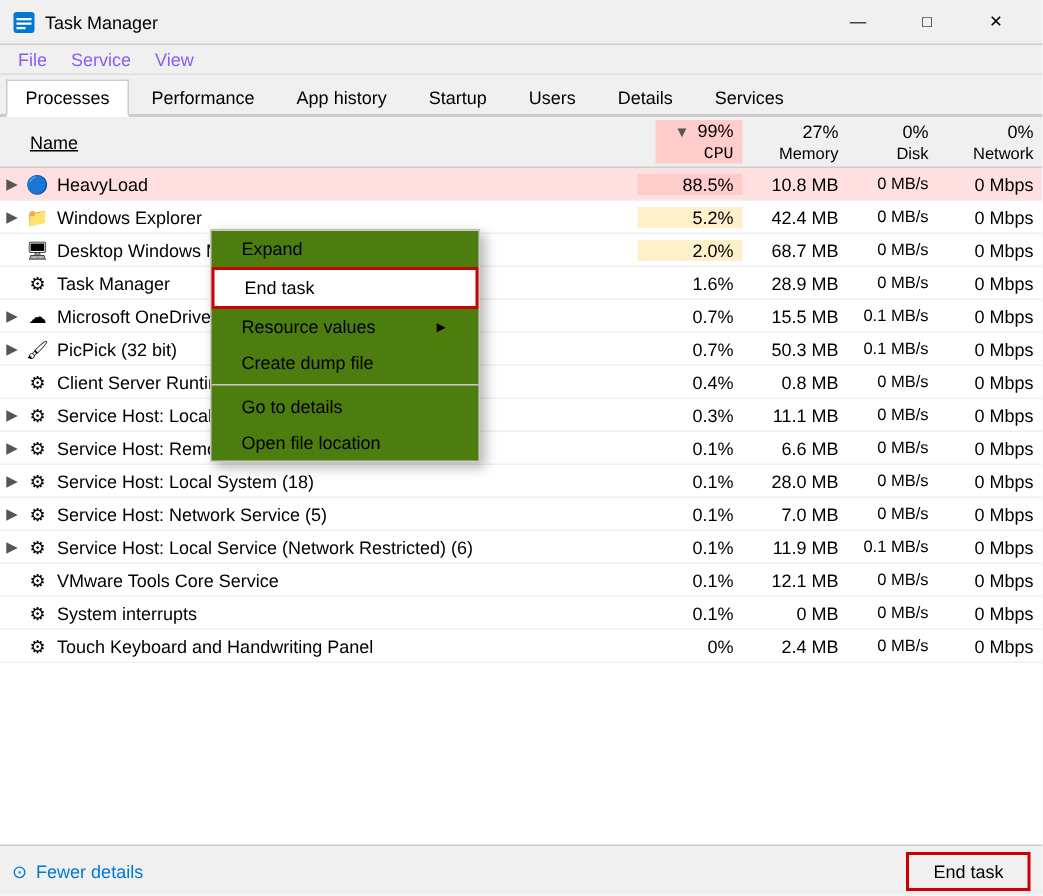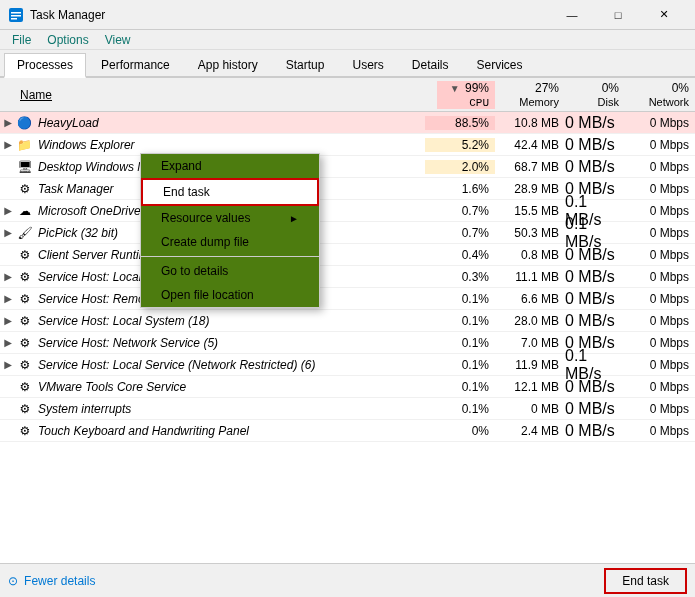--- a/index.html
+++ b/index.html
@@ -58,21 +58,21 @@
       height: 20px;
       display: flex;
       align-items: center;
       padding: 0 4px;
       border-bottom: 1px solid #ddd;
     }
     .menu-item {
       padding: 2px 8px;
       font-size: 12px;
       cursor: pointer;
-      color: #0f766e;
+      color: #8b5cf6;
     }
 
     
     .tab-bar {
       background: #f0f0f0;
       height: 28px;
       display: flex;
       align-items: flex-end;
       border-bottom: 2px solid #ccc;
       padding: 0 4px;
@@ -181,38 +181,38 @@
       justify-content: center;
       font-size: 12px;
     }
     .proc-name {
       flex: 1;
       font-size: 12px;
       color: #000;
       white-space: nowrap;
       overflow: hidden;
       text-overflow: ellipsis;
-      font-style: italic;
     }
     .proc-cpu {
       width: 70px;
       text-align: right;
       padding-right: 6px;
       font-size: 12px;
     }
     .proc-mem {
       width: 70px;
       text-align: right;
       padding-right: 6px;
       font-size: 12px;
     }
     .proc-disk {
       width: 60px;
-      padding-right: 6px;
-      font-size: 16px;
+      text-align: right;
+      padding-right: 6px;
+      font-size: 11px;
     }
     .proc-net {
       width: 70px;
       text-align: right;
       padding-right: 6px;
       font-size: 12px;
     }
 
     .cpu-heat-high { background: #ffcccc; }
     .cpu-heat-med { background: #fff0cc; }
@@ -299,21 +299,21 @@
   <span class="title-bar-text">Task Manager</span>
   <div class="title-bar-controls">
     <button class="title-bar-btn">—</button>
     <button class="title-bar-btn">□</button>
     <button class="title-bar-btn close">✕</button>
   </div>
 </div>
 
 <div class="menu-bar">
   <span class="menu-item">File</span>
-  <span class="menu-item">Options</span>
+  <span class="menu-item">Service</span>
   <span class="menu-item">View</span>
 </div>
 
 <div class="tab-bar">
   <div class="tab active">Processes</div>
   <div class="tab">Performance</div>
   <div class="tab">App history</div>
   <div class="tab">Startup</div>
   <div class="tab">Users</div>
   <div class="tab">Details</div>

